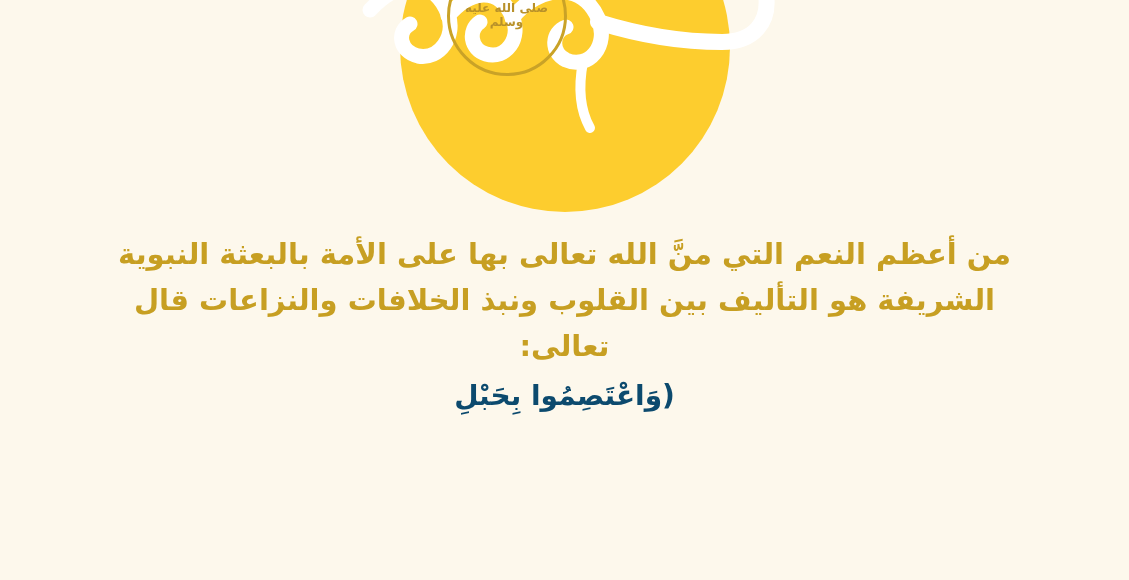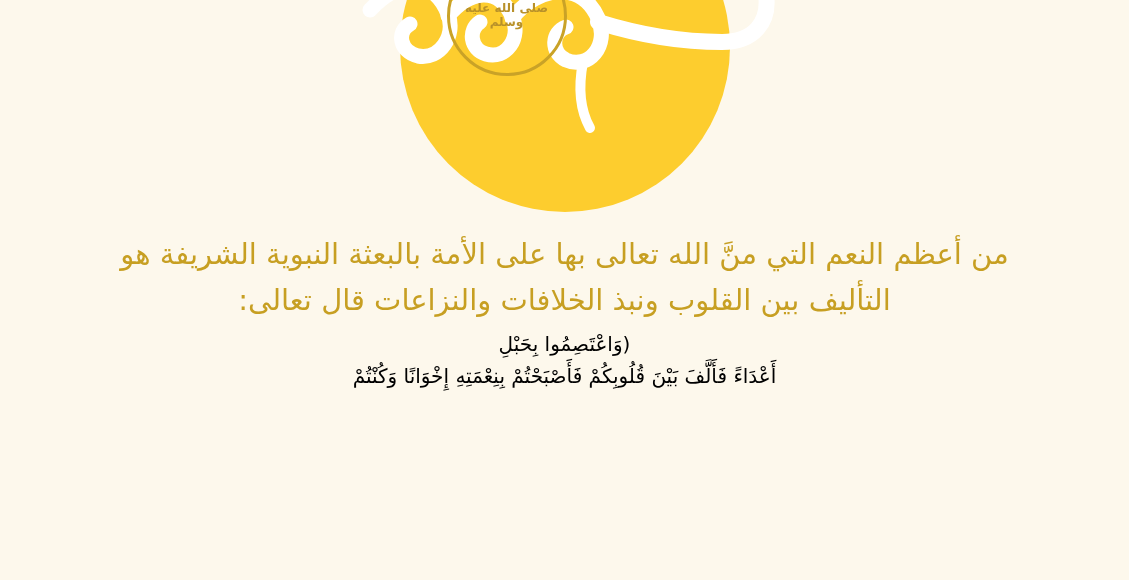--- a/index.html
+++ b/index.html
@@ -89,30 +89,30 @@
     padding: 0 118px;
     box-sizing: border-box;
     text-align: center;
     color: #c39b20;
     direction: rtl;
   }
 
   .intro {
     font-size: 29px;
     line-height: 1.58;
-    font-weight: normal;
+    font-weight: bold;
     color: #c79f22;
     margin: 0;
   }
 
   .verse {
-    font-size: 20px;
+    font-size: 28px;
     line-height: 1.62;
-    font-weight: normal;
-    color: #000000;
+    font-weight: bold;
+    color: #0c4a6e;
     margin: 4px 0 0 0;
     letter-spacing: 0.2px;
   }
 
   .verse-line {
     display: block;
     white-space: nowrap;
   }
 </style>
 </head>
@@ -136,17 +136,16 @@
       </svg>
     </div>
 
     <div class="emblem-seal">صلى الله عليه وسلم</div>
   </div>
 
   <div class="body-text">
     <p class="intro">من أعظم النعم التي منَّ الله تعالى بها على الأمة بالبعثة النبوية الشريفة هو التأليف بين القلوب ونبذ الخلافات والنزاعات قال تعالى:</p>
     <p class="verse">
       <span class="verse-line">(وَاعْتَصِمُوا بِحَبْلِ</span>
-      <span class="verse-line">أَعْدَاءً فَأَلَّفَ بَيْنَ قُلُوبِكُمْ فَأَصْبَحْتُمْ بِنِعْمَتِهِ إِخْوَانًا وَكُنْتُمْ</span>
     </p>
   </div>
 
 </div>
 
 </body></html>

